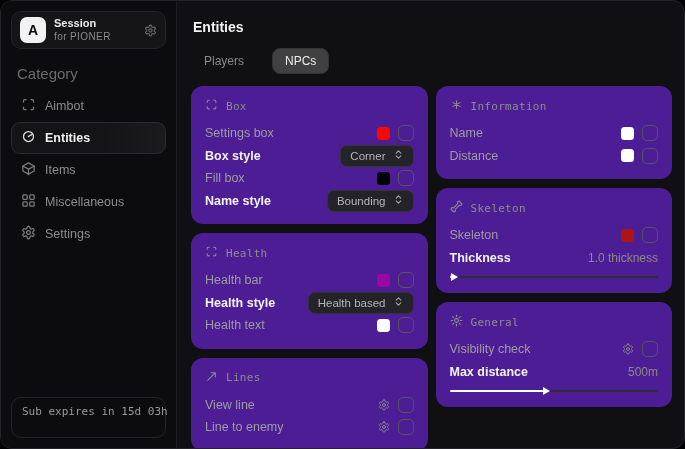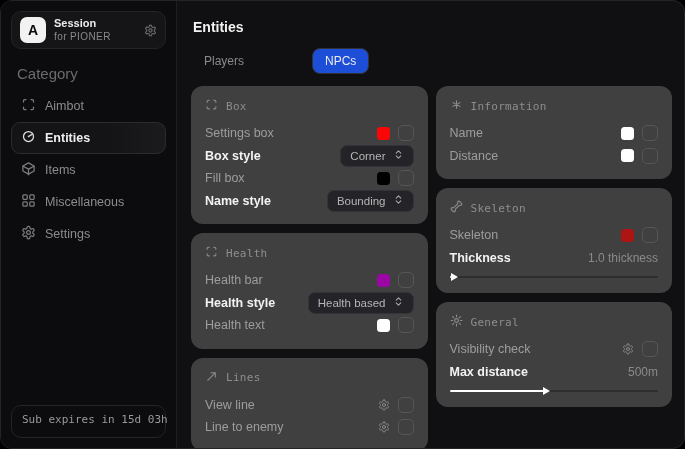--- a/index.html
+++ b/index.html
@@ -14,34 +14,34 @@
   .brand-name { font-size:11px; font-weight:bold; color:#ececec; }
   .brand-sub { font-size:10px; color:#8a8a8a; letter-spacing:.4px; }
   .brand-gear { margin-left:auto; color:#6e6e6e; display:flex; cursor:pointer; }
   .cat-label { font-size:15px; color:#6b6b6b; margin:16px 6px 8px 6px; }
   .nav { display:flex; flex-direction:column; gap:0; }
   .nav-item { display:flex; align-items:center; gap:9px; padding:6px 9px; border-radius:9px; border:1px solid transparent; color:#8c8c8c; font-size:12.5px; cursor:pointer; }
   .nav-item .ic { color:#7c7c7c; }
   .nav-item.active { color:#efefef; font-weight:bold; background:linear-gradient(90deg,#141416 60%,#1b1b1e); border-color:#2b2b2f; }
   .nav-item.active .ic { color:#e0e0e0; }
   .spacer { flex:1; }
-  .subbox { border:1px solid #242428; border-radius:10px; padding:7px 10px 8px; }
+  .subbox { border:1px solid #242428; border-radius:10px; padding:7px 10px 16px; }
   .sub-line1 { font-family:"DejaVu Sans Mono", monospace; font-size:11px; color:#9a9a9a; margin-bottom:3px; white-space:nowrap; }
   .sub-line2 { font-size:10.5px; color:#707070; }
 
   
   .main { flex:1; padding:14px 12px 10px 14px; display:flex; flex-direction:column; }
   .page-title { font-size:14px; font-weight:bold; color:#f2f2f2; margin:4px 0 0 2px; }
-  .tabs { display:flex; gap:8px; margin:13px 0 12px 0; }
+  .tabs { display:flex; gap:15px; margin:13px 0 12px 0; }
   .tab { padding:5px 12px; border-radius:8px; border:1px solid transparent; font-size:12px; color:#8a8a8a; cursor:pointer; }
-  .tab.active { color:#ececec; background:#1d4ed8; border-color:#323236;margin-left:47px; }
+  .tab.active { color:#ececec; background:#404040; border-color:#323236; }
   .columns { display:flex; gap:8px; align-items:flex-start; }
   .col { flex:1; display:flex; flex-direction:column; gap:9px; min-width:0; }
 
-  .card { background:#404040; border-radius:12px; padding:11px 14px 12px; }
+  .card { background:#4c1d95; border-radius:12px; padding:11px 14px 12px; }
   .card-header { display:flex; align-items:center; gap:8px; color:#8d8d8d; margin-bottom:7px; }
   .card-title { font-family:"DejaVu Sans Mono", monospace; font-size:11px; letter-spacing:.3px; }
   .row { display:flex; align-items:center; justify-content:space-between; min-height:22.5px; }
   .row-label { font-size:12.5px; color:#9d9d9d; }
   .row-label.bright { color:#f2f2f2; font-weight:bold; }
   .controls { display:flex; align-items:center; gap:8px; }
   .swatch { width:13px; height:13px; border-radius:3.5px; display:inline-block; cursor:pointer; }
   .checkbox { width:16px; height:16px; border:1.5px solid #565658; border-radius:5px; display:inline-block; cursor:pointer; }
   .select { display:flex; align-items:center; gap:7px; background:#242428; border:1px solid #333338; border-radius:7px; padding:3.5px 9px; color:#b5b5b5; font-size:11.5px; cursor:pointer; }
   .select .ic { color:#a8a8a8; }

